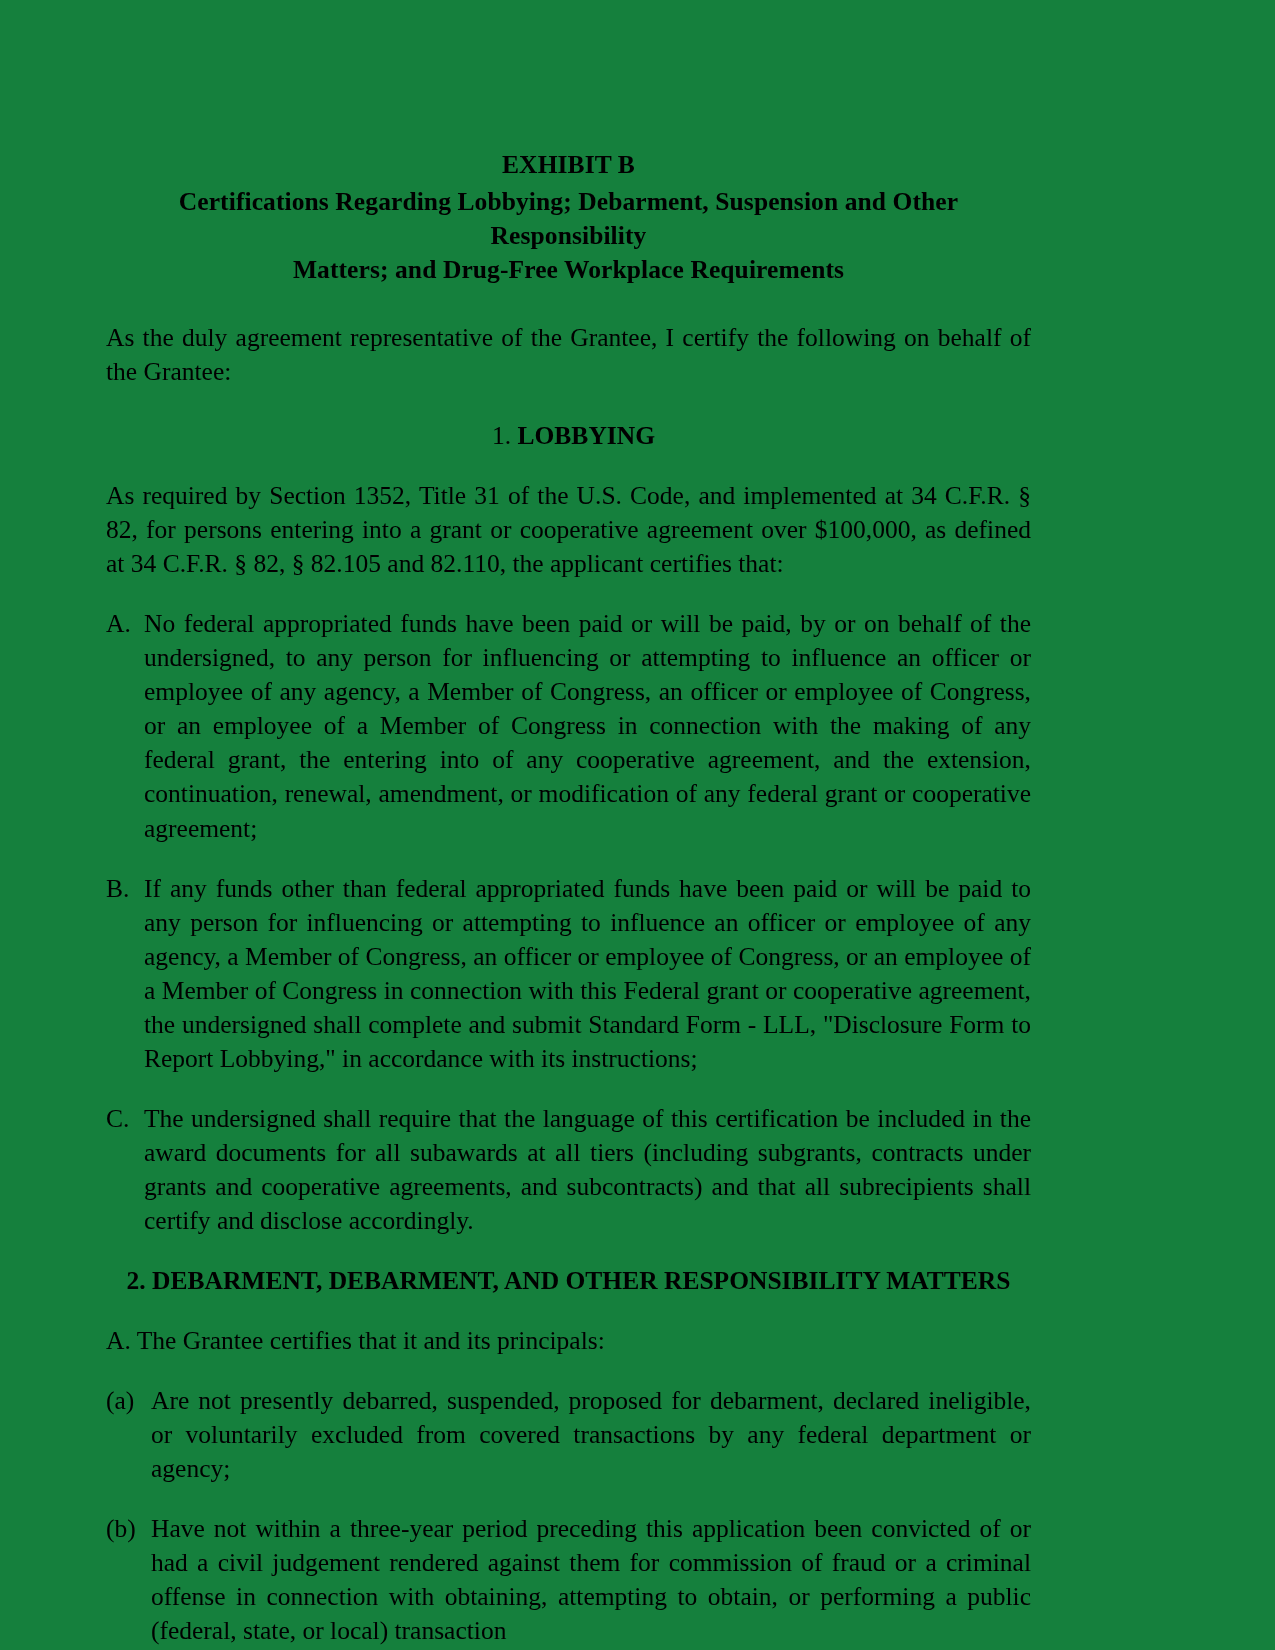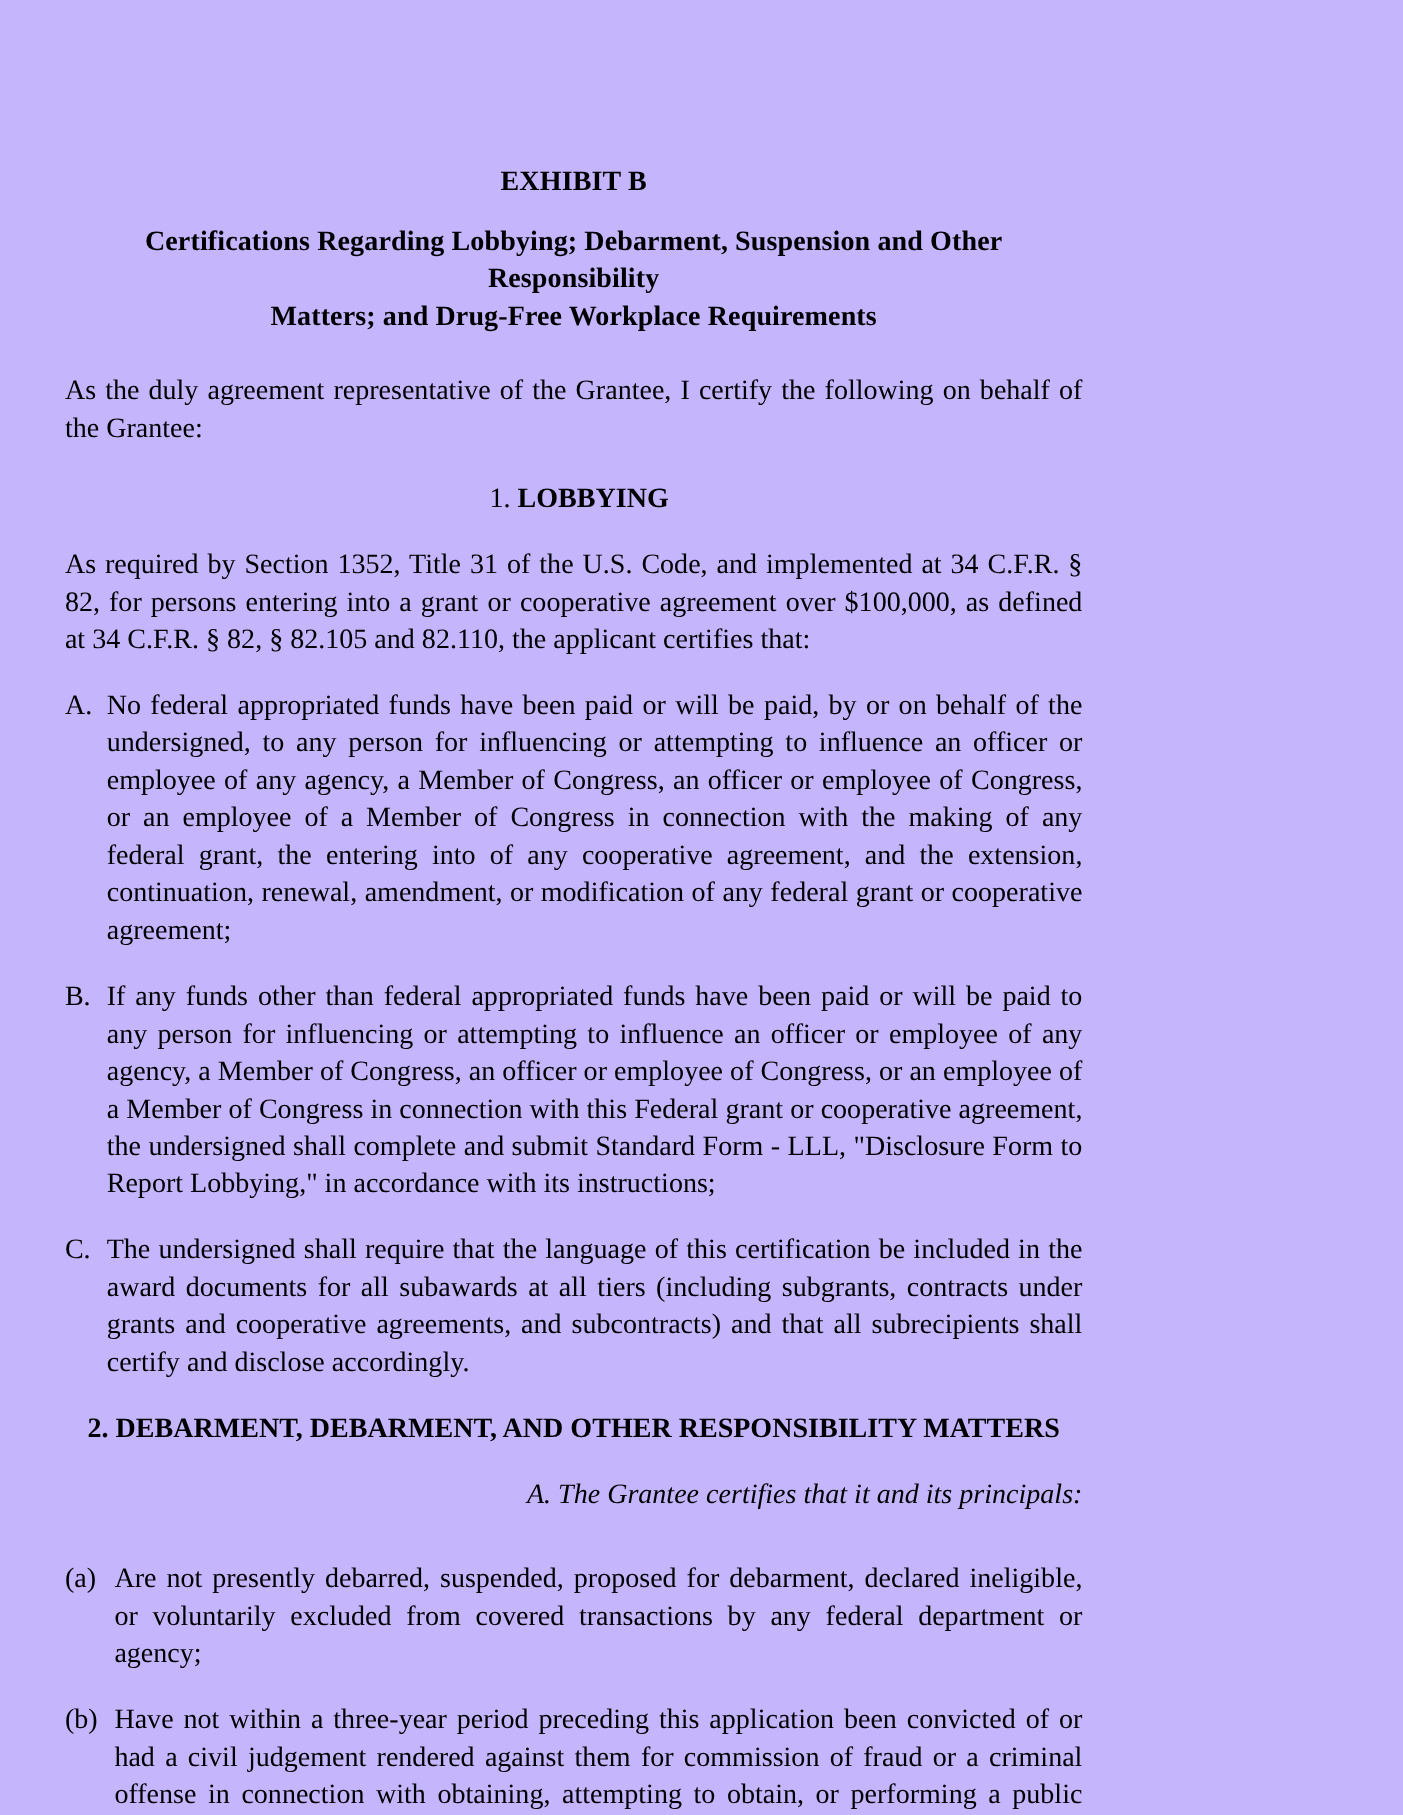--- a/index.html
+++ b/index.html
@@ -8,44 +8,44 @@
     background: #ffffff;
   }
   body {
     font-family: "Liberation Serif", "DejaVu Serif", serif;
     color: #000000;
   }
   .page {
     position: relative;
     width: 1275px;
     height: 1650px;
-    background: #c4b5fd;
+    background: #15803d;
     box-sizing: border-box;
-    padding: 148px 185px 0 59px;
+    padding: 148px 185px 0 106px;
     overflow: hidden;
   }
   .doc-body {
     width: 925px;
     font-size: 25.5px;
     line-height: 1.335;
   }
 
   
   .title-block {
     text-align: center;
     font-weight: bold;
     margin: 0 0 34px 0;
   }
   .title-line {
     display: block;
     font-weight: bold;
     letter-spacing: 0.1px;
   }
   .title-main {
-    margin-top: 20px;
+    margin-top: 3px;
   }
 
   
   .para {
     text-align: justify;
     text-justify: inter-word;
     margin: 0 0 26px 0;
   }
 
   
@@ -81,23 +81,22 @@
     width: 45px;
   }
   .item-text {
     flex: 1 1 auto;
     text-align: justify;
     text-justify: inter-word;
   }
 
   
   .flush-item {
-    text-align: right;
-    margin: 0 0 43px 0;
-    font-style: italic;
+    text-align: left;
+    margin: 0 0 26px 0;
   }
   .spacer-sm { height: 4px; }
 </style>
 </head>
 <body>
 
 <div class="page">
   <div class="doc-body">
 
     <div class="title-block">

